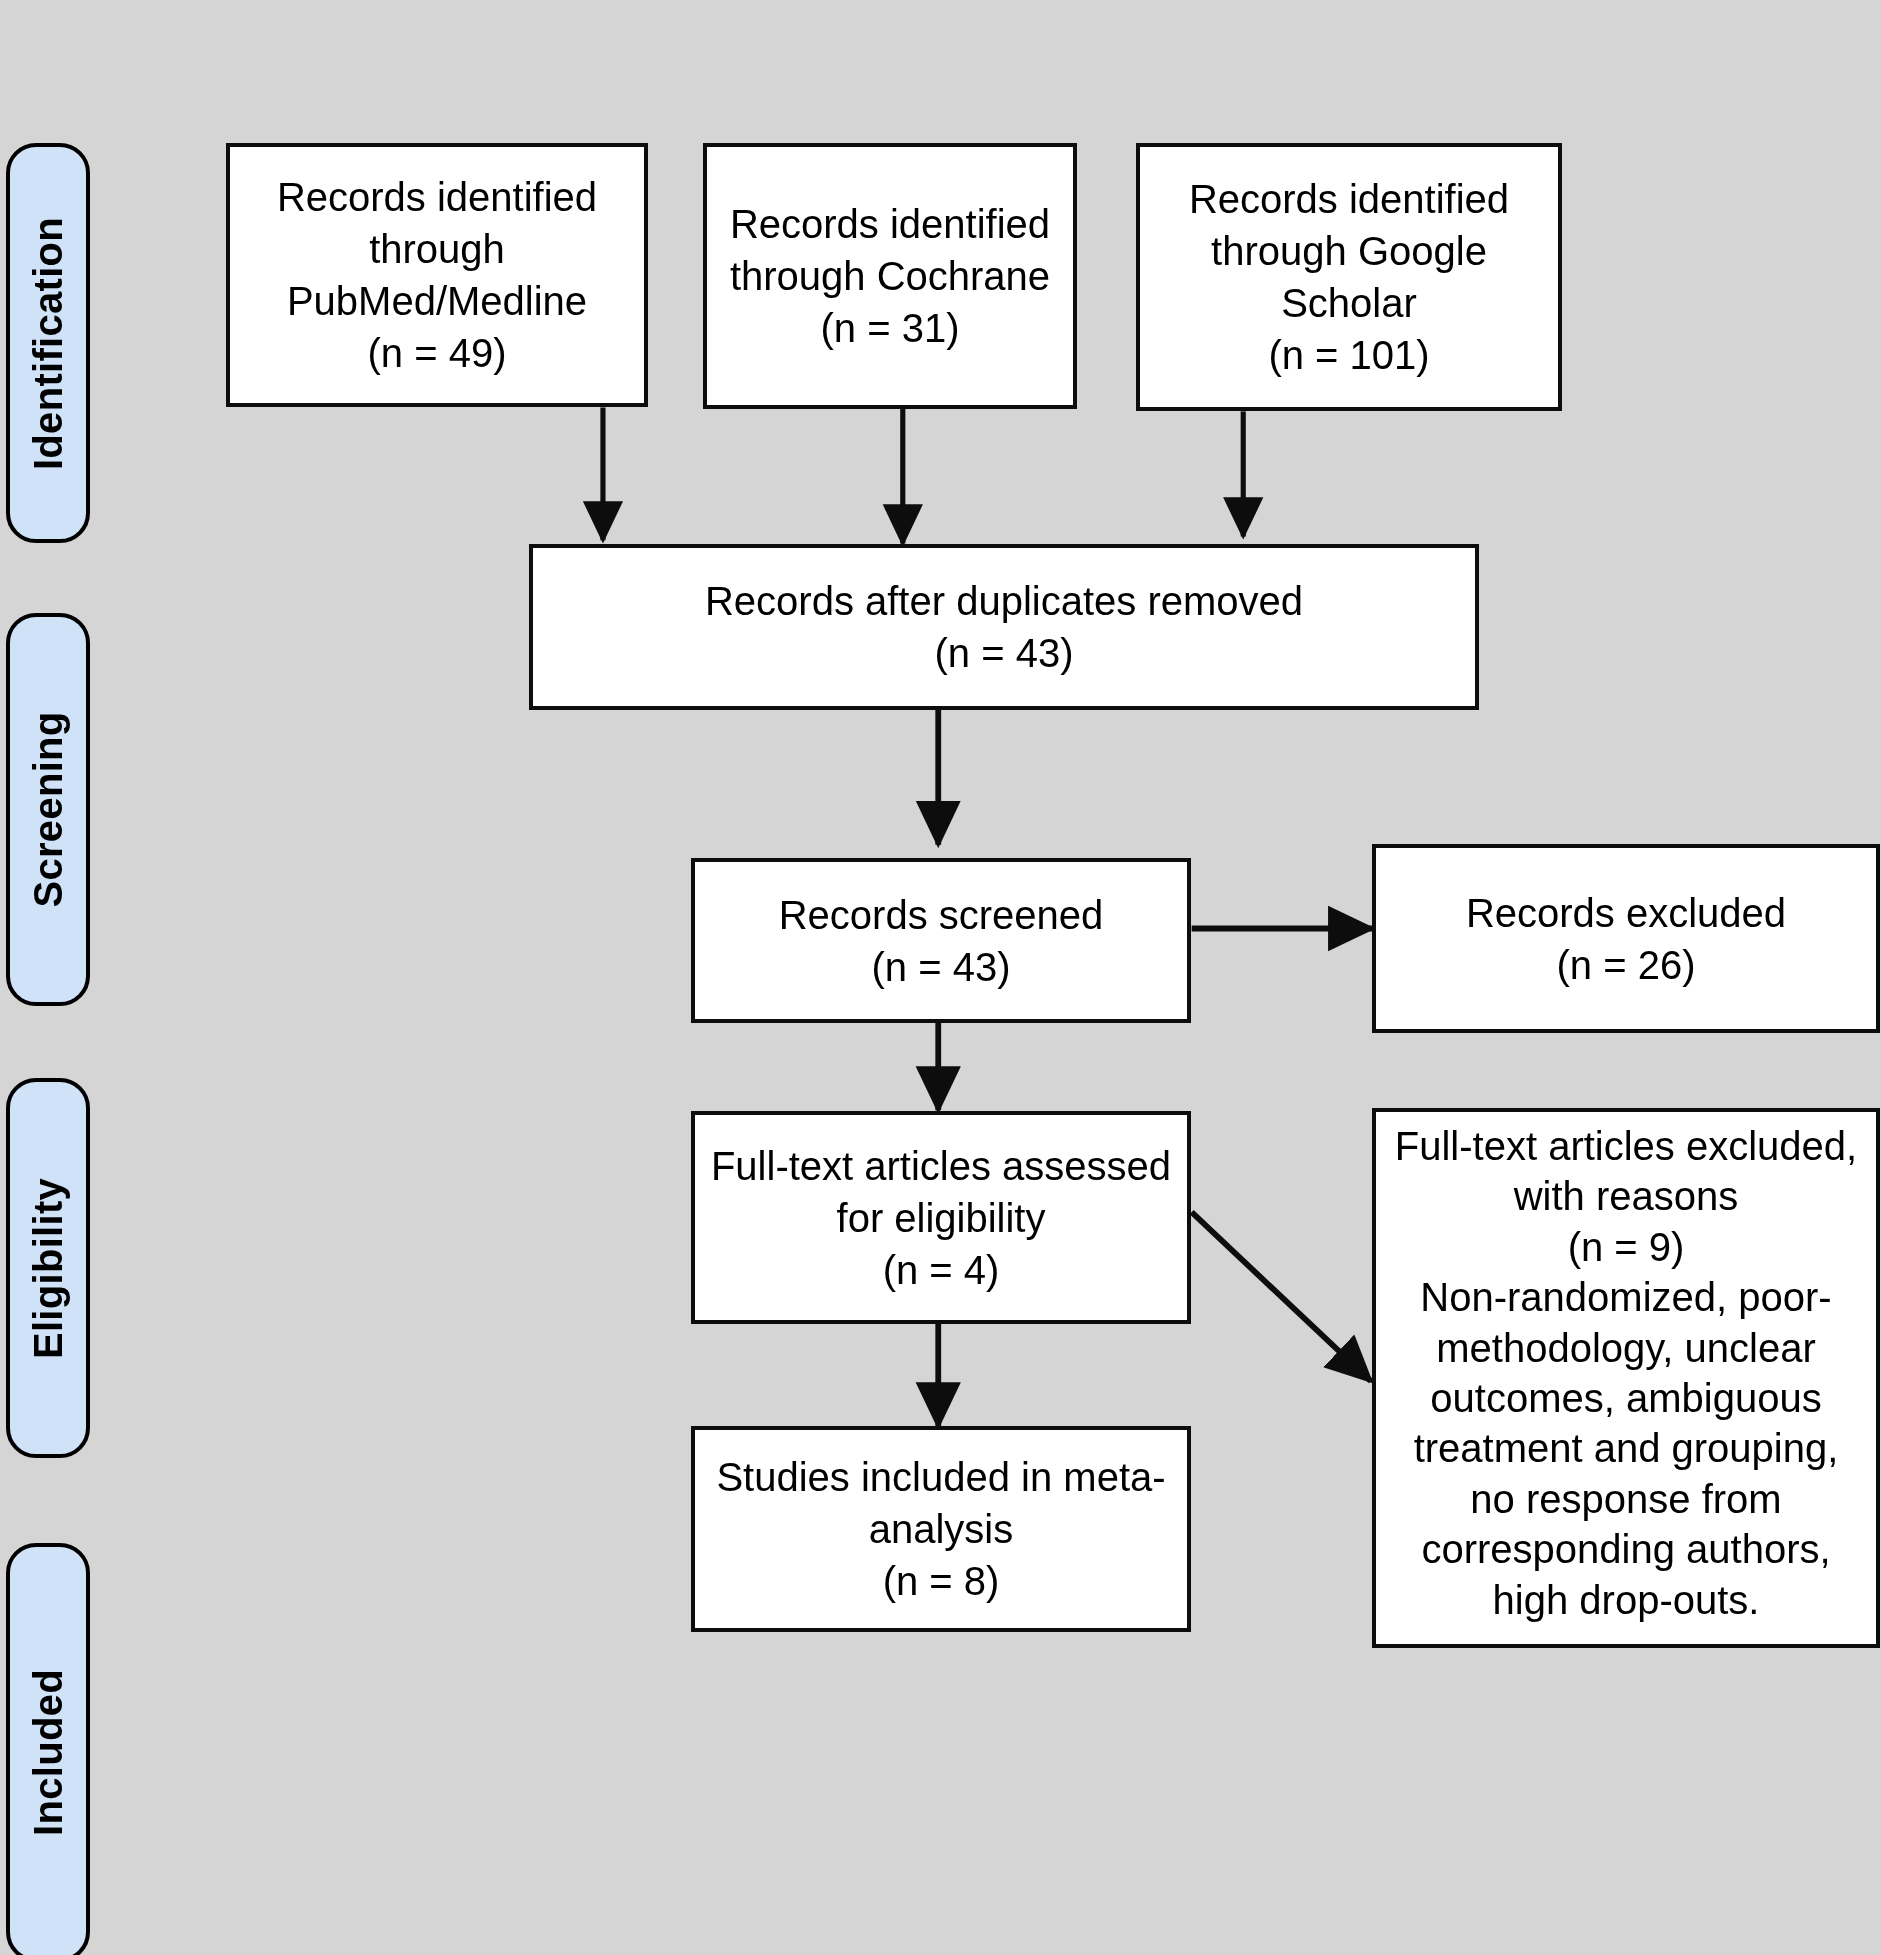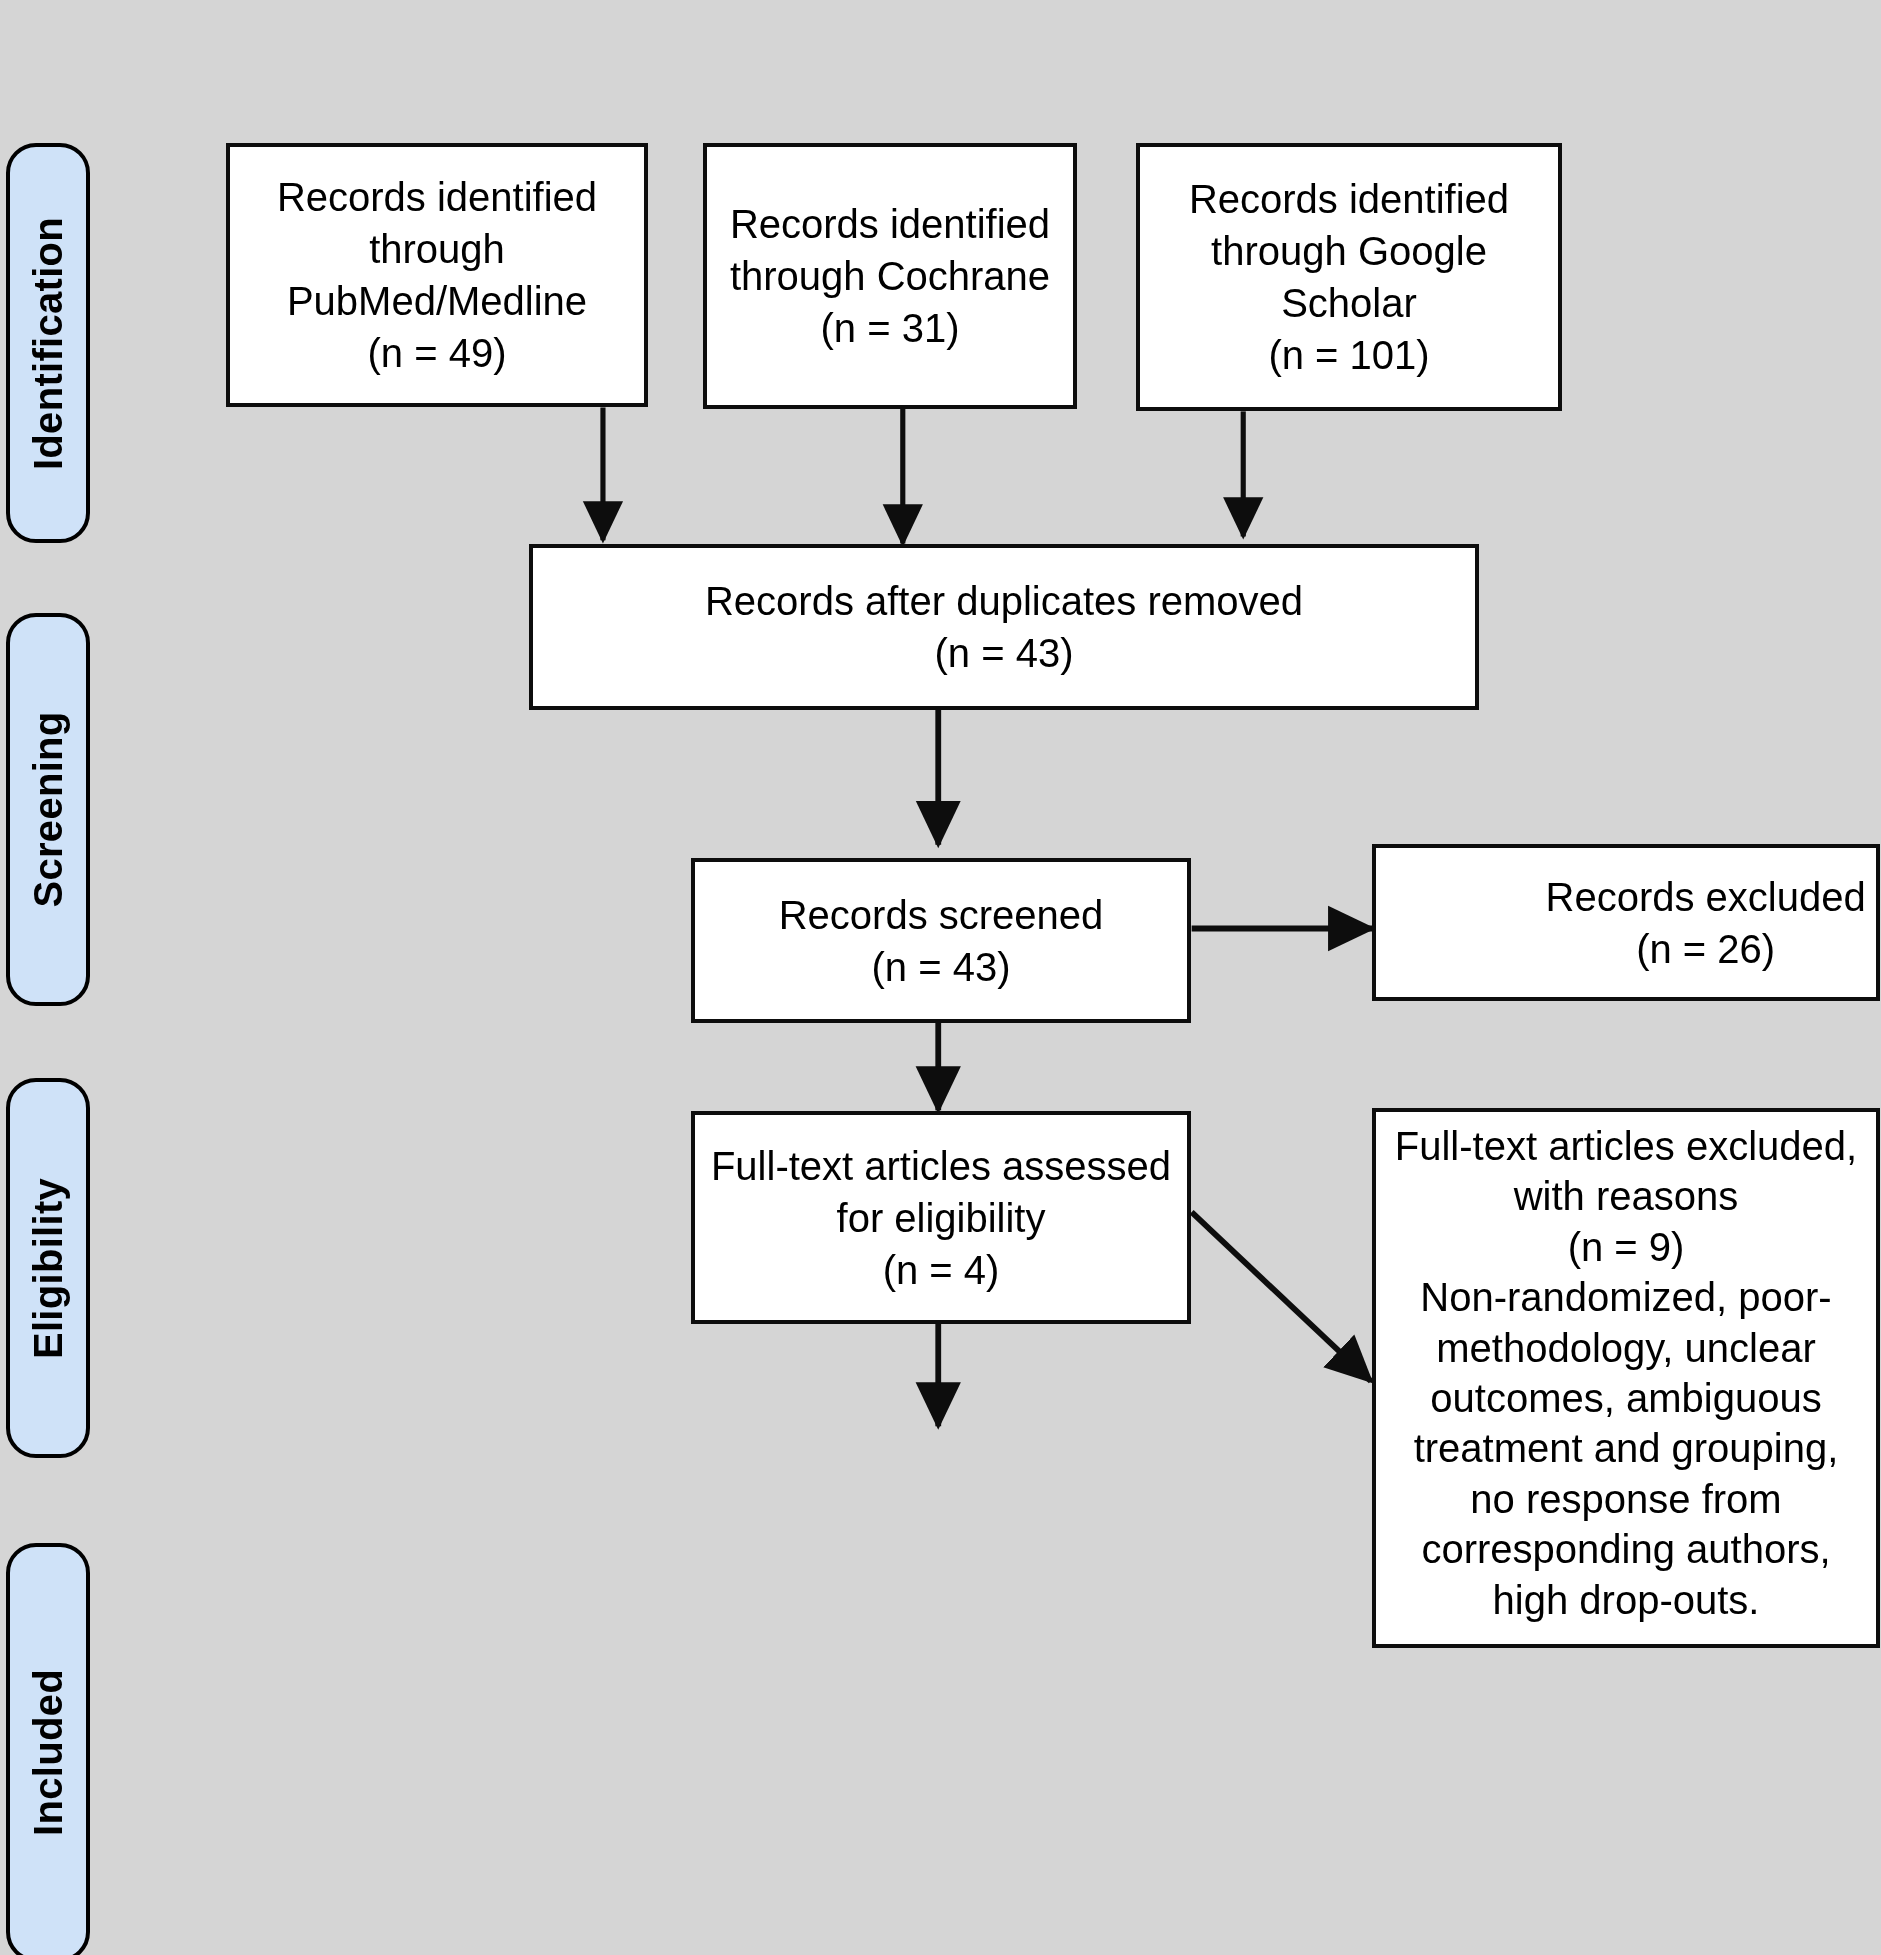--- a/index.html
+++ b/index.html
@@ -140,21 +140,21 @@
   <div class="flow-box" style="left:529px; top:544px; width:950px; height:166px;">
     <span class="box-text">Records after duplicates removed
 (n = 43)</span>
   </div>
 
   <div class="flow-box" style="left:691px; top:846px; width:500px; height:165px;margin-top:12px;">
     <span class="box-text">Records screened
 (n = 43)</span>
   </div>
 
-  <div class="flow-box" style="left:1372px; top:844px; width:508px; height:157px;justify-content:flex-end;">
+  <div class="flow-box" style="left:1372px; top:844px; width:508px; height:189px;">
     <span class="box-text">Records excluded
 (n = 26)</span>
   </div>
 
   <div class="flow-box" style="left:691px; top:1111px; width:500px; height:213px;">
     <span class="box-text">Full-text articles assessed
 for eligibility
 (n = 4)</span>
   </div>
 
@@ -164,15 +164,20 @@
 (n = 9)
 Non-randomized, poor-
 methodology, unclear
 outcomes, ambiguous
 treatment and grouping,
 no response from
 corresponding authors,
 high drop-outs.</span>
   </div>
 
+  <div class="flow-box" style="left:691px; top:1426px; width:500px; height:206px;">
+    <span class="box-text">Studies included in meta-
+analysis
+(n = 8)</span>
+  </div>
 
 </div>
 
 
 </body></html>

